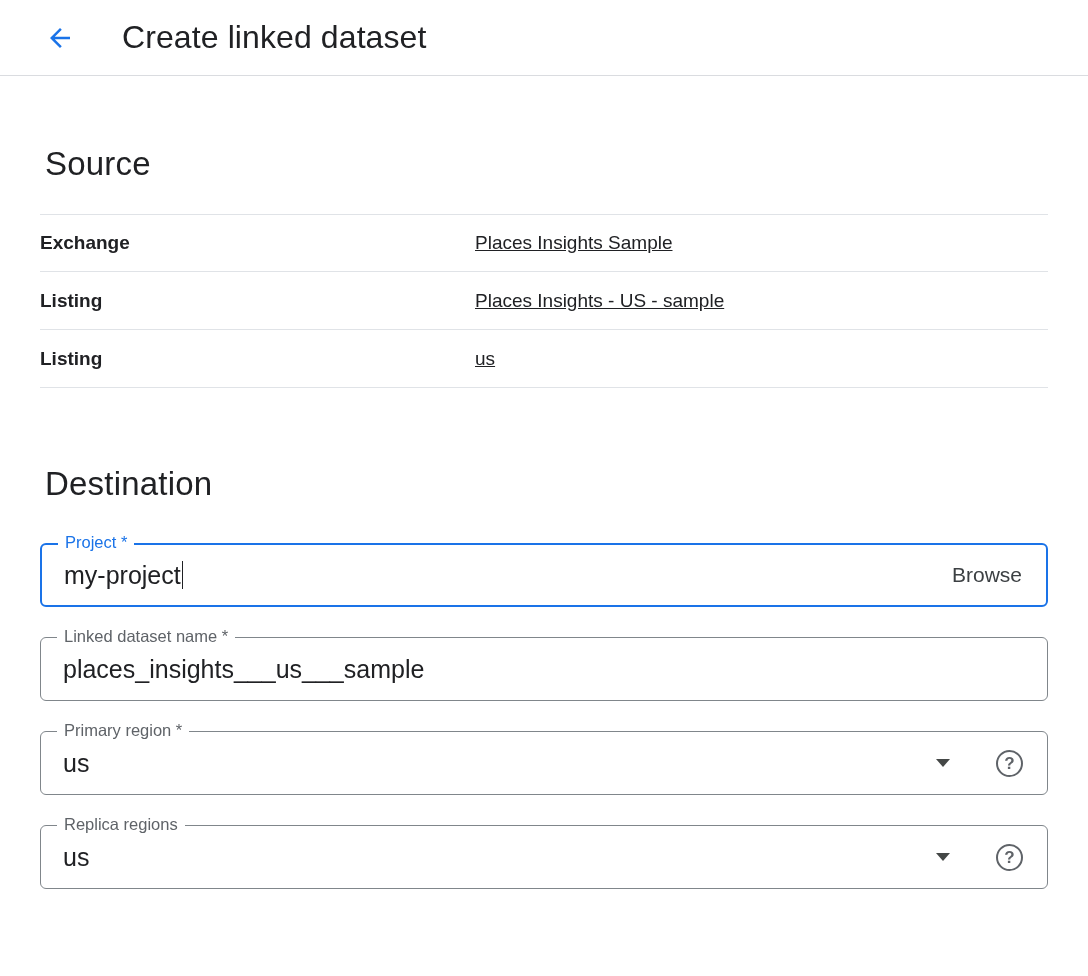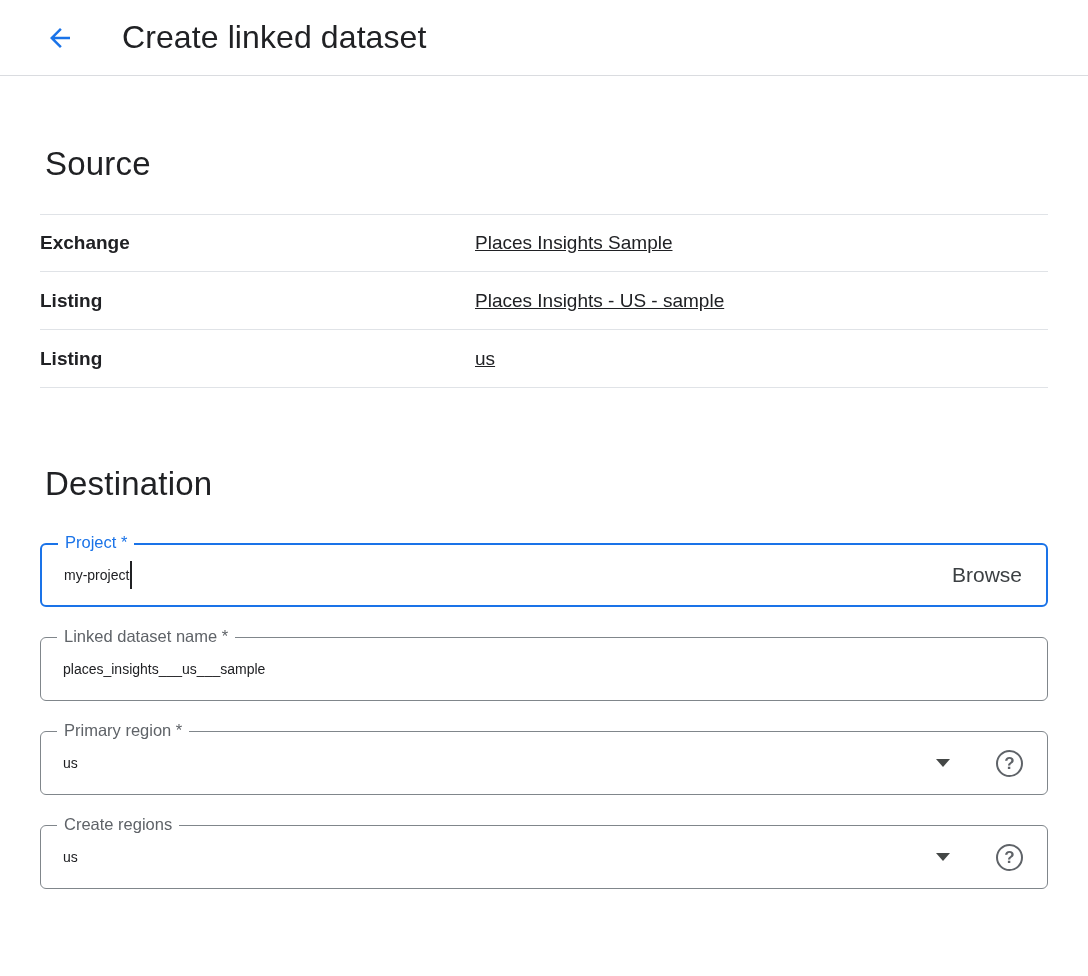--- a/index.html
+++ b/index.html
@@ -104,21 +104,21 @@
     white-space: nowrap;
   }
   .field.focused {
     border: 2px solid #1a73e8;
   }
   .field.focused .float-label {
     color: #1a73e8;
     top: -12px;
   }
   .field .value {
-    font-size: 14px;
+    font-size: 25px;
     color: #202124;
   }
   .text-cursor {
     display: inline-block;
     width: 1.5px;
     height: 28px;
     background: #202124;
     vertical-align: middle;
     margin-left: 1px;
   }
@@ -204,20 +204,20 @@
     </div>
 
     <div class="field">
       <span class="float-label">Primary region *</span>
       <span class="value">us</span>
       <span class="caret-down"></span>
       <span class="help-icon">?</span>
     </div>
 
     <div class="field">
-      <span class="float-label">Create regions</span>
+      <span class="float-label">Replica regions</span>
       <span class="value">us</span>
       <span class="caret-down"></span>
       <span class="help-icon">?</span>
     </div>
 
   </div>
 </div>
 
 </body></html>

